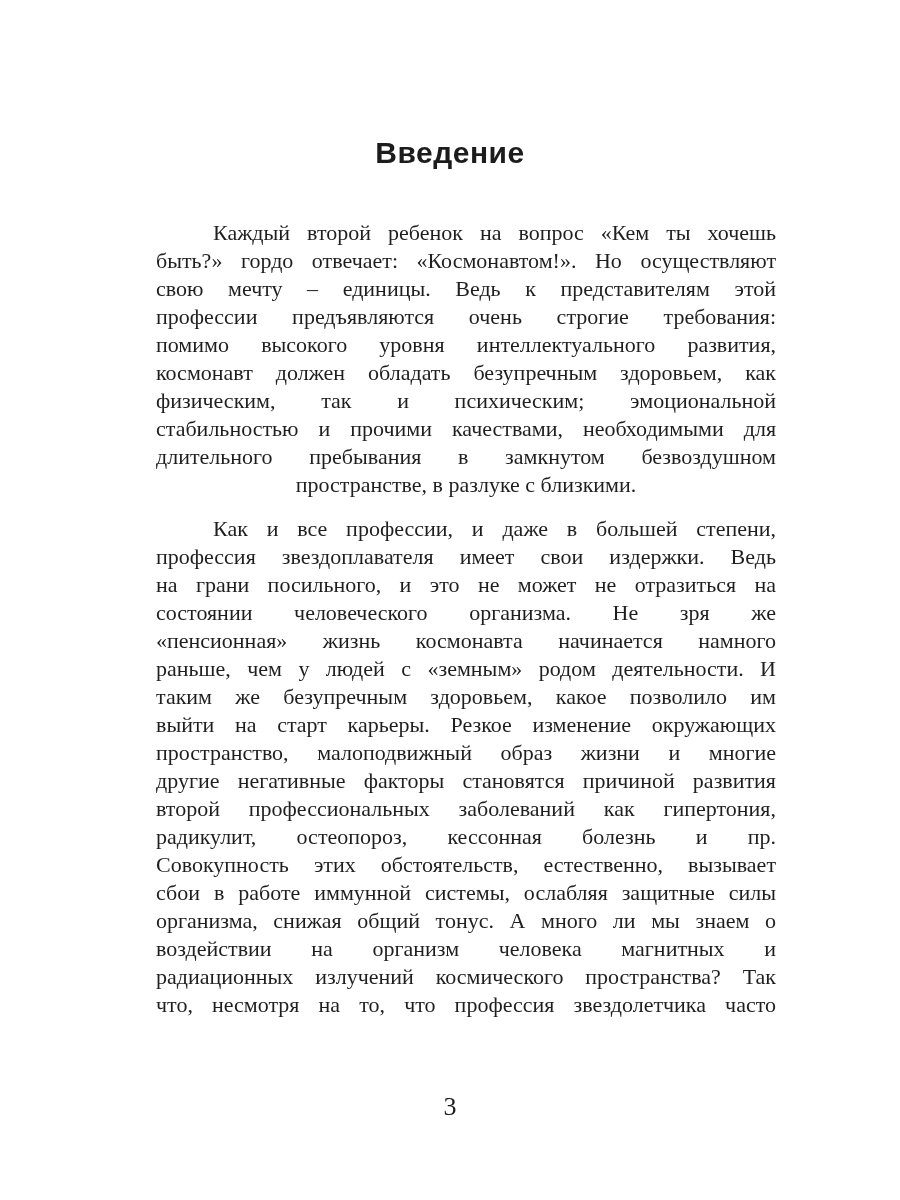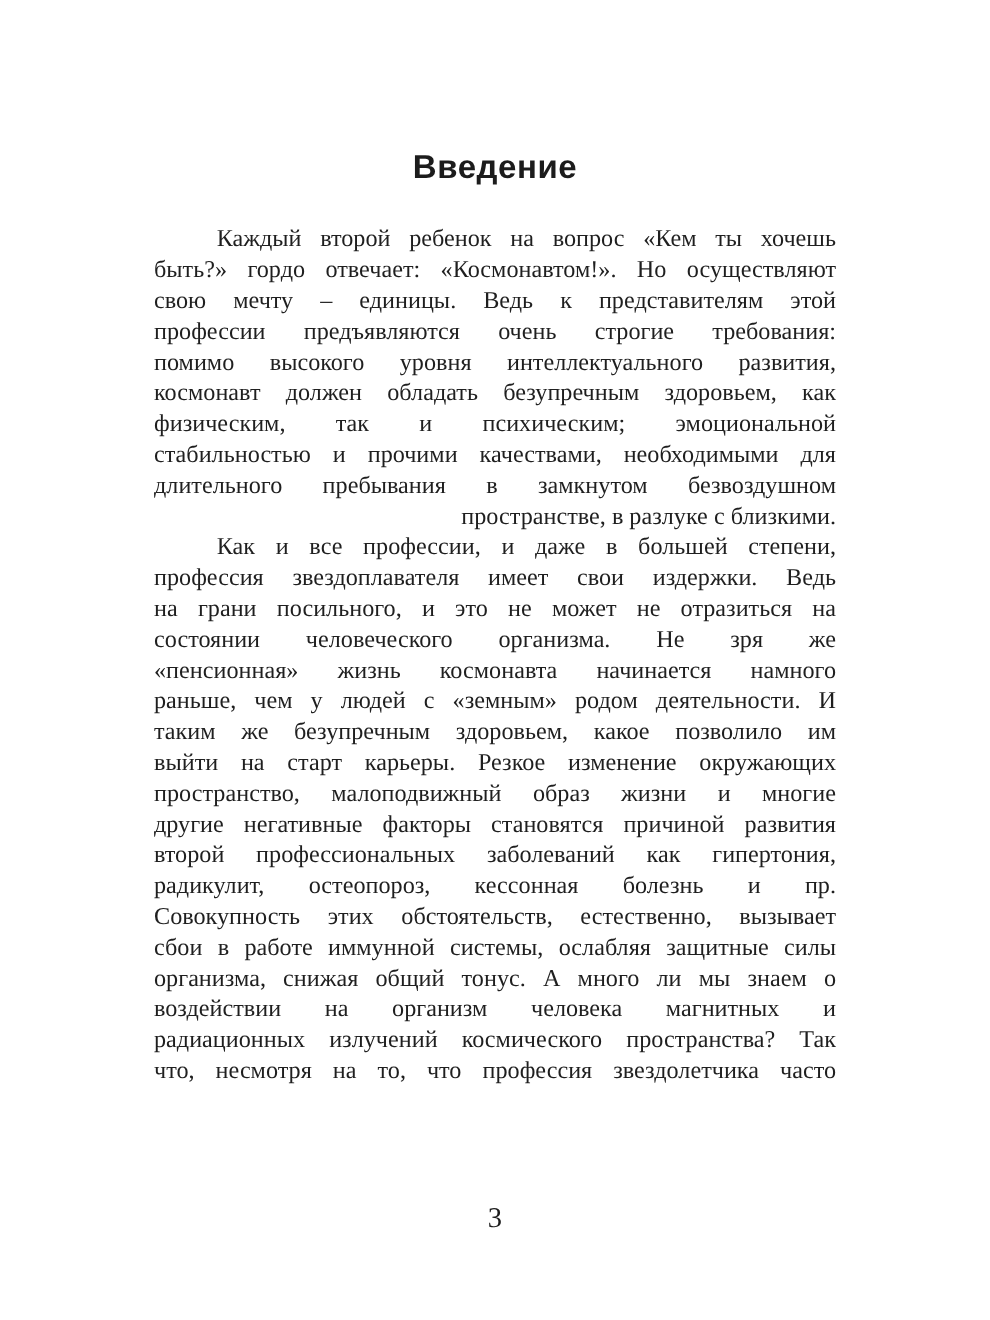--- a/index.html
+++ b/index.html
@@ -35,25 +35,25 @@
   .body-text {
     position: absolute;
     top: 203px;
     left: 140px;
     width: 620px;
     font-size: 22px;
     line-height: 28px;
     color: #1f1f1f;
   }
   .paragraph {
-    margin: 0;
+    margin: 16px;
   }
   .line {
     width: 620px;
-    text-align: right;
+    text-align: center;
   }
   .line.just {
     text-align: justify;
     text-align-last: justify;
   }
   .line.first {
     text-indent: 57px;
   }
   .page-number {
     position: absolute;

